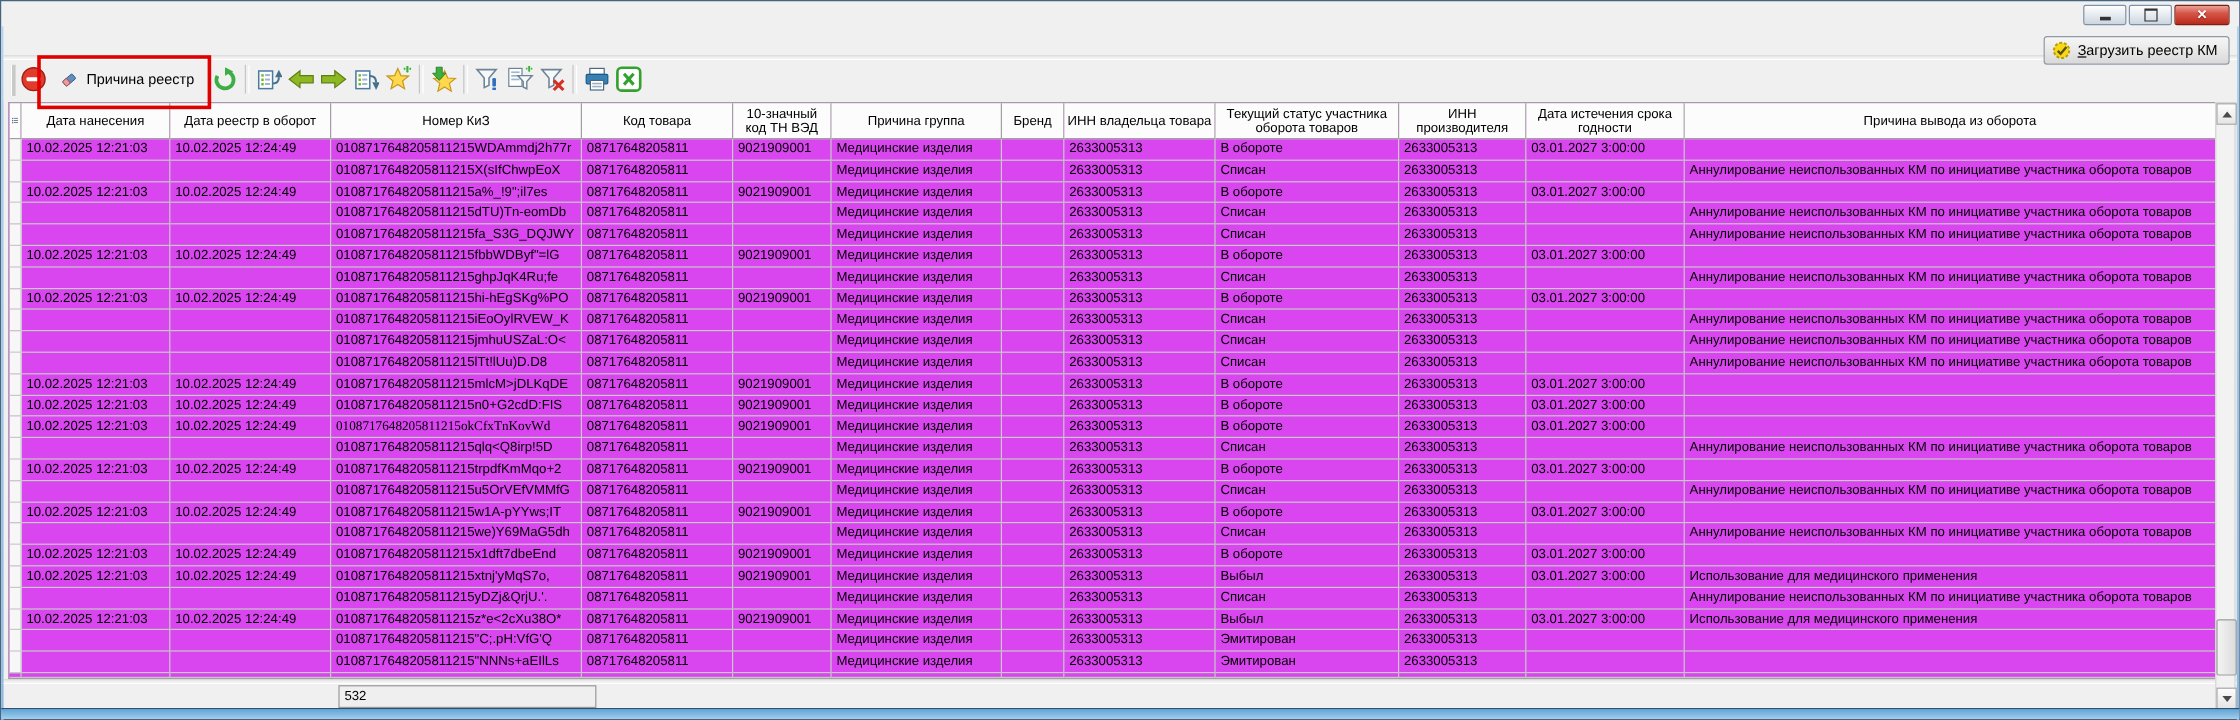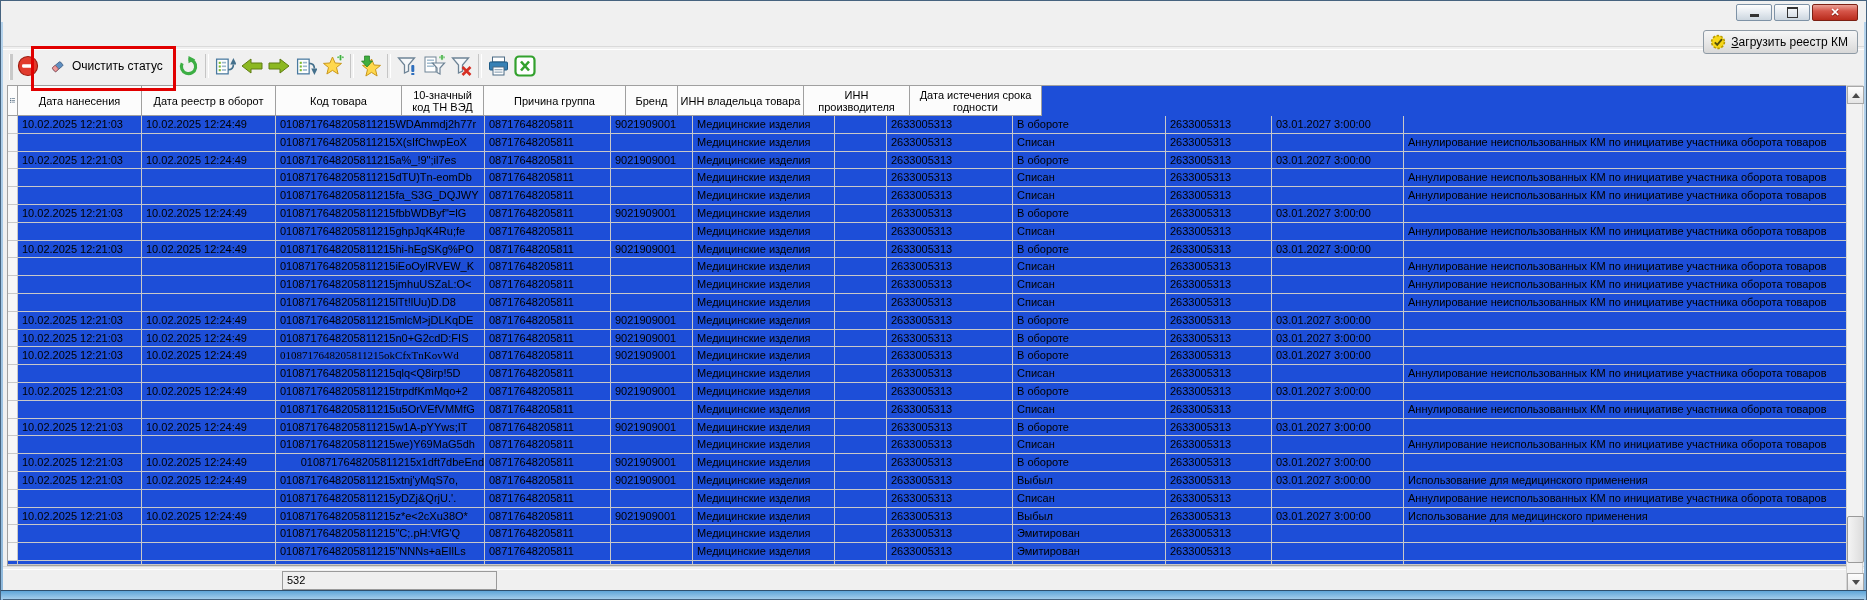--- a/index.html
+++ b/index.html
@@ -29,21 +29,21 @@
   #gripper{position:absolute;left:6px;top:32px;width:3px;height:26px;border-left:1px solid #fff;background:#c9c9c9;}
   #load-btn{position:absolute;top:8px;right:6px;height:22px;border:1px solid #8e9aa5;border-radius:3px;
     background:linear-gradient(#f6f6f6,#eaeaea 45%,#d8d8d8);display:flex;align-items:center;padding:0 9px 0 6px;gap:5px;font-size:12px;}
   #load-btn u{text-decoration:underline;}
   #toolbar{position:absolute;left:11px;top:27px;height:34px;display:flex;align-items:center;}
   .tbtn{height:30px;min-width:27px;display:flex;align-items:center;justify-content:center;}
   .tsep{width:2px;height:24px;border-left:1px solid #c5c5c5;border-right:1px solid #ffffff;margin:0 3px;}
   #clear-btn{display:flex;align-items:center;gap:6px;height:30px;padding:0 12px 0 8px;font-size:12px;}
   #red-annot{position:absolute;left:31px;top:46px;width:139px;height:39px;border:3px solid #e10000;z-index:50;pointer-events:none;}
   
-  #grid{position:absolute;left:7px;top:85px;width:1839px;background:#1d4ed8;border-left:1px solid #a0a0a0;}
+  #grid{position:absolute;left:7px;top:85px;width:1839px;background:#d946ef;border-left:1px solid #a0a0a0;}
   #thead{display:flex;height:30px;border-top:1px solid #a0a0a0;}
   .hc{box-sizing:border-box;border-right:1px solid #a0a0a0;border-bottom:1px solid #a0a0a0;background:#fcfcfc;
     display:flex;align-items:center;justify-content:center;text-align:center;line-height:12px;padding:0 2px;overflow:hidden;}
   .row{display:flex;height:17.8px;}
   .c{box-sizing:border-box;border-right:1px solid #c8c8c8;border-bottom:1px solid #c8c8c8;
     padding:0 0 0 4px;line-height:17px;white-space:nowrap;overflow:hidden;}
   .c0{background:#f7f7f7;padding:0;}
   #stubrow{display:flex;height:4px;border-bottom:1px solid #a0a0a0;}
   #groove2{position:absolute;left:3px;right:3px;top:566px;height:2px;border-top:1px solid #dadada;border-bottom:1px solid #fff;}
   #count-box{position:absolute;left:282px;top:571px;width:209px;height:17px;border:1px solid #9a9a9a;background:#efefef;
@@ -104,21 +104,21 @@
       </div>
       <div id="clear-btn">
         <span>
             <svg width="17" height="17" viewBox="0 0 18 18">
               <g transform="rotate(-40 9 9)">
                 <rect x="3.5" y="6.5" width="11" height="5.5" rx="1" fill="#5f8fc0" stroke="#3c5a80" stroke-width="0.8"></rect>
                 <rect x="3.5" y="6.5" width="4.6" height="5.5" rx="1" fill="#ef9b9b" stroke="#9c5050" stroke-width="0.8"></rect>
               </g>
             </svg>
           </span>
-        <span>Очистить статус</span>
+        <span>Причина реестр</span>
       </div>
       <div class="tbtn">
         <span>
             <svg width="21" height="21" viewBox="0 0 20 20">
               <path d="M10 3.2 a6.8 6.8 0 1 1 -6 3.6" fill="none" stroke="#3cae44" stroke-width="3"></path>
               <polygon points="10,0 16.5,3.4 10,6.8" fill="#3cae44"></polygon>
             </svg>
           </span>
       </div>
       <div class="tsep"></div>
@@ -249,27 +249,30 @@
               <rect x="3" y="0.5" width="7" height="1.4"></rect>
               <rect x="0" y="4" width="2" height="2"></rect>
               <rect x="3" y="4" width="7" height="1.4"></rect>
               <rect x="0" y="7.5" width="2" height="2"></rect>
               <rect x="3" y="7.5" width="7" height="1.4"></rect>
             </g>
           </svg>
       </div>
     <div class="hc" style="width: 124px;">Дата нанесения</div>
         <div class="hc" style="width: 134px;">Дата реестр в оборот</div>
+        <div class="hc" style="width: 209px;">Номер КиЗ</div>
         <div class="hc" style="width: 126px;">Код товара</div>
         <div class="hc" style="width: 82px;">10-значный код ТН ВЭД</div>
         <div class="hc" style="width: 142px;">Причина группа</div>
         <div class="hc" style="width: 52px;">Бренд</div>
         <div class="hc" style="width: 126px;">ИНН владельца товара</div>
+        <div class="hc" style="width: 153px;">Текущий статус участника оборота товаров</div>
         <div class="hc" style="width: 106px;">ИНН производителя</div>
         <div class="hc" style="width: 132px;">Дата истечения срока годности</div>
+        <div class="hc" style="width: 443px; flex: 1 1 0%;">Причина вывода из оборота</div>
       </div>
     <div id="tbody">
         <div class="row">
           <div class="c c0" style="width: 10px;"></div>
           <div class="c" style="width: 124px;">10.02.2025 12:21:03</div>
           <div class="c" style="width: 134px;">10.02.2025 12:24:49</div>
           <div class="c" style="width: 209px;">0108717648205811215WDAmmdj2h77r</div>
           <div class="c" style="width: 126px;">08717648205811</div>
           <div class="c" style="width: 82px;">9021909001</div>
           <div class="c" style="width: 142px;">Медицинские изделия</div>
@@ -547,21 +550,21 @@
           <div class="c" style="width: 126px;">2633005313</div>
           <div class="c" style="width: 153px;">Списан</div>
           <div class="c" style="width: 106px;">2633005313</div>
           <div class="c" style="width: 132px;"></div>
           <div class="c" style="width: 443px; flex: 1 1 0%;">Аннулирование неиспользованных КМ по инициативе участника оборота товаров</div>
         </div>
         <div class="row">
           <div class="c c0" style="width: 10px;"></div>
           <div class="c" style="width: 124px;">10.02.2025 12:21:03</div>
           <div class="c" style="width: 134px;">10.02.2025 12:24:49</div>
-          <div class="c" style="width: 209px; text-align: right;">0108717648205811215x1dft7dbeEnd</div>
+          <div class="c" style="width: 209px;">0108717648205811215x1dft7dbeEnd</div>
           <div class="c" style="width: 126px;">08717648205811</div>
           <div class="c" style="width: 82px;">9021909001</div>
           <div class="c" style="width: 142px;">Медицинские изделия</div>
           <div class="c" style="width: 52px;"></div>
           <div class="c" style="width: 126px;">2633005313</div>
           <div class="c" style="width: 153px;">В обороте</div>
           <div class="c" style="width: 106px;">2633005313</div>
           <div class="c" style="width: 132px;">03.01.2027 3:00:00</div>
           <div class="c" style="width: 443px; flex: 1 1 0%;"></div>
         </div>

